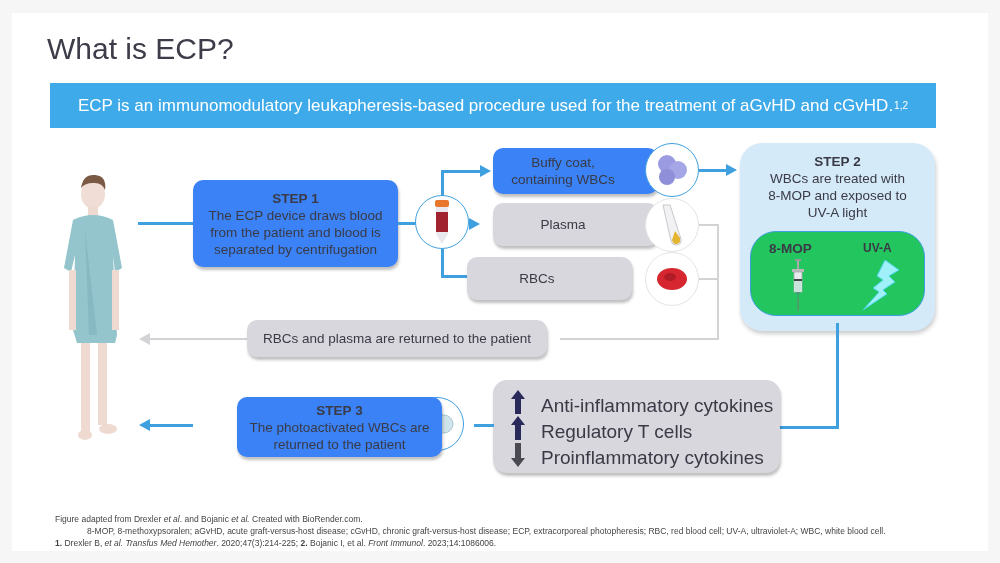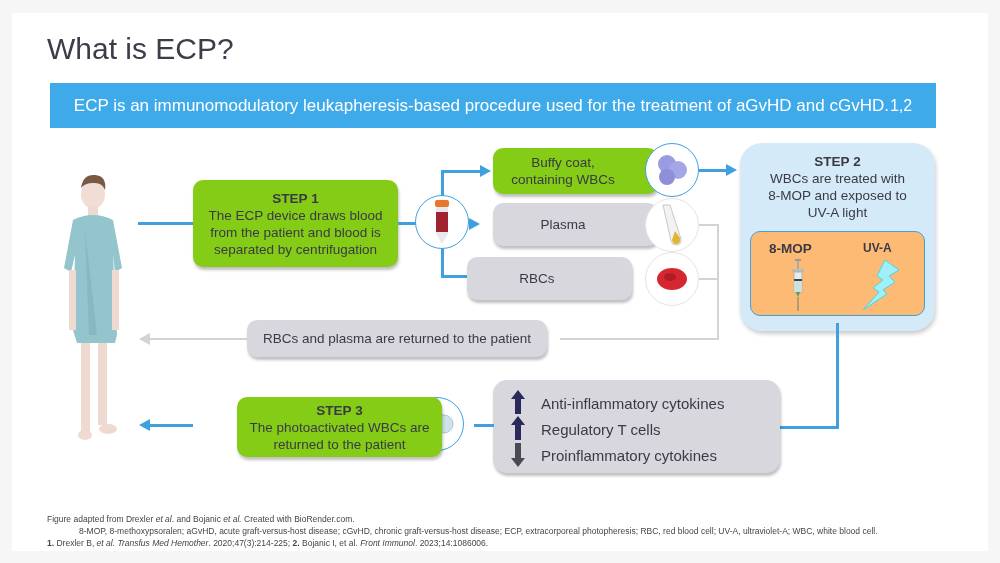--- a/index.html
+++ b/index.html
@@ -1,37 +1,37 @@
 <!DOCTYPE html>
 <html><head>
 <meta charset="utf-8">
 <style>
   html,body{margin:0;padding:0;}
   body{width:1000px;height:563px;background:#f6f6f6;font-family:"Liberation Sans","DejaVu Sans",sans-serif;color:#3a3a46;position:relative;overflow:hidden;}
   .slide{position:absolute;left:12px;top:13px;width:976px;height:538px;background:#ffffff;}
   .title{position:absolute;left:47px;top:32px;font-size:30px;color:#3d3d4a;}
   .banner{position:absolute;left:50px;top:83px;width:886px;height:45px;background:#3faaea;color:#fff;font-size:17px;display:flex;align-items:center;justify-content:center;}
-  .banner sup{font-size:16px;margin-left:1px;}
+  .banner sup{font-size:10px;margin-left:1px;}
   .abs{position:absolute;}
   .box{position:absolute;border-radius:10px;box-shadow:1px 3px 3px rgba(0,0,0,0.25);text-align:center;font-size:13.5px;line-height:17px;color:#3a3a46;display:flex;flex-direction:column;justify-content:center;align-items:center;}
-  .blue{background:#84cc16;}
+  .blue{background:#3b82f6;}
   .grey{background:#d8d7de;}
   .step{font-weight:bold;}
   .circle{position:absolute;width:52px;height:52px;border-radius:50%;border:1.5px solid #3fa0df;background:#fff;display:flex;align-items:center;justify-content:center;}
   .circle.wht{border-color:#e4e4e4;}
   .line{position:absolute;background:#3fa0df;}
   .gline{position:absolute;background:#d3d3d6;}
   .arrowR{position:absolute;width:0;height:0;border-top:6px solid transparent;border-bottom:6px solid transparent;border-left:11px solid #3fa0df;}
   .arrowL{position:absolute;width:0;height:0;border-top:6px solid transparent;border-bottom:6px solid transparent;border-right:11px solid #3fa0df;}
   .arrowLg{position:absolute;width:0;height:0;border-top:6px solid transparent;border-bottom:6px solid transparent;border-right:11px solid #d3d3d6;}
   .step2{position:absolute;left:740px;top:143px;width:195px;height:188px;background:#d5eaf8;border-radius:22px;box-shadow:1px 3px 4px rgba(0,0,0,0.2);text-align:center;font-size:13.5px;line-height:17px;}
-  .inner{position:absolute;left:10px;top:88px;width:173px;height:83px;background:#fdba74;border:1.5px solid #3fa0df;border-radius:10px;}
+  .inner{position:absolute;left:10px;top:88px;width:173px;height:83px;background:#22c55e;border:1.5px solid #3fa0df;border-radius:26px;}
   .effects{position:absolute;left:493px;top:380px;width:287px;height:93px;background:#d8d7de;border-radius:14px;box-shadow:1px 3px 3px rgba(0,0,0,0.25);}
-  .eff-row{position:absolute;left:48px;font-size:15px;color:#3a3a46;}
-  .footer{position:absolute;left:47px;font-size:8.5px;color:#444;white-space:nowrap;}
+  .eff-row{position:absolute;left:48px;font-size:19px;color:#3a3a46;}
+  .footer{position:absolute;left:55px;font-size:8.5px;color:#444;white-space:nowrap;}
 </style>
 </head>
 <body>
 
 <div class="slide"></div>
 
 <div class="title">What is ECP?</div>
 
 <div class="banner">
   <span>ECP is an immunomodulatory leukapheresis-based procedure used for the treatment of aGvHD and cGvHD.</span>

